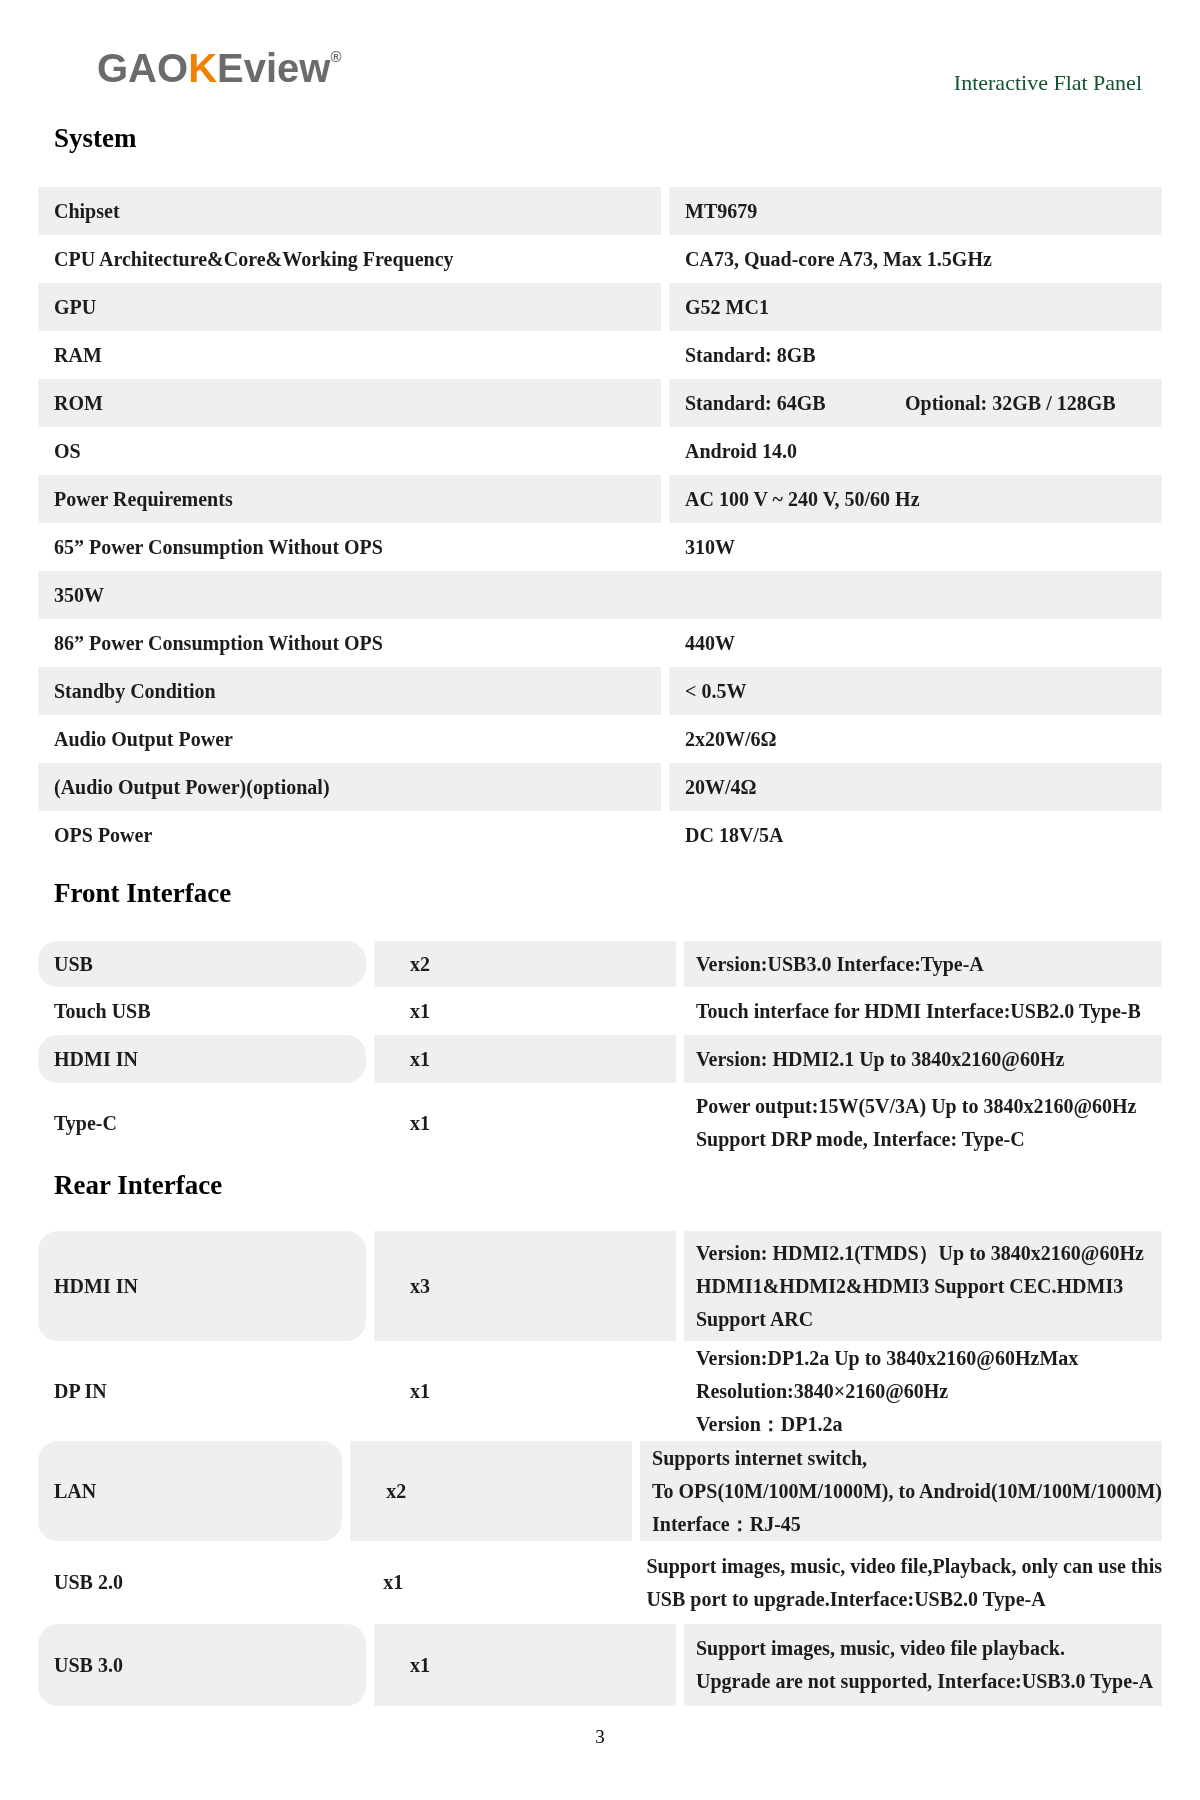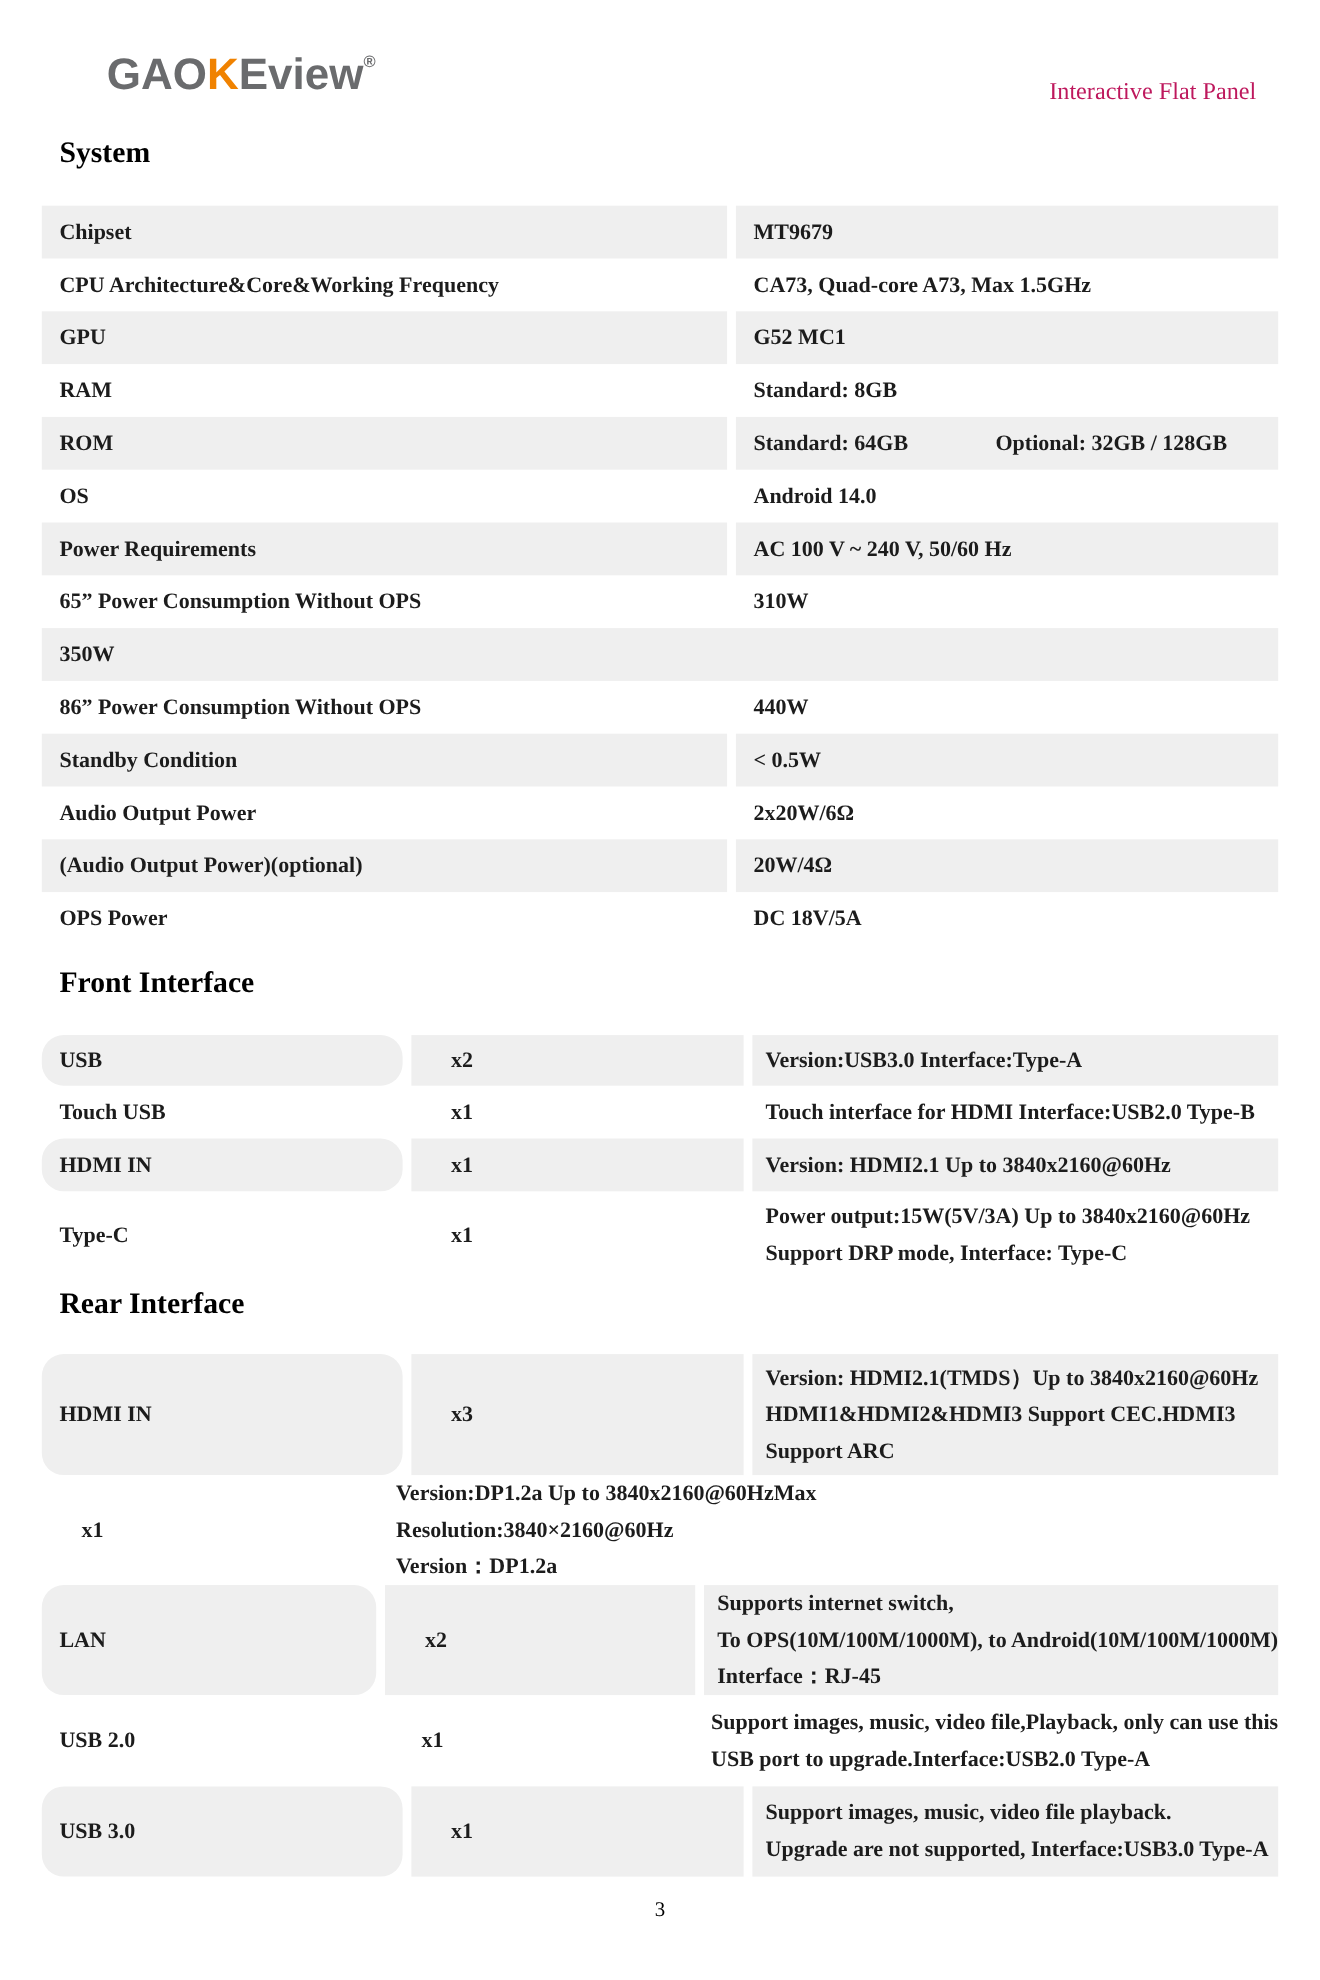--- a/index.html
+++ b/index.html
@@ -17,21 +17,21 @@
     font-family:"Liberation Sans", sans-serif;
     font-weight:bold;font-size:40px;line-height:1;
     color:var(--logo-gray,#6a6b6d);
     letter-spacing:0px;
   }
   .logo .lk{color:var(--logo-orange,#f08200);}
   .logo .reg{font-size:15px;vertical-align:20px;font-weight:bold;}
   
   .doc-title{
     position:absolute;right:58px;top:70px;
-    font-size:22px;font-weight:normal;color:#be185d;
+    font-size:22px;font-weight:normal;color:#14532d;
   }
   
   .sec-title{
     position:absolute;left:54px;
     margin:0;
     font-size:27px;font-weight:bold;color:#000;
     line-height:1.15;
   }
   
   .tbl{
@@ -179,20 +179,21 @@
     <div class="row g" style="height:110px">
       <div class="c f1">HDMI IN</div>
       <div class="c f2">x3</div>
       <div class="c f3">
         <div class="ln">Version: HDMI2.1(TMDS）Up to 3840x2160@60Hz</div>
         <div class="ln">HDMI1&amp;HDMI2&amp;HDMI3 Support CEC.HDMI3</div>
         <div class="ln">Support ARC</div>
       </div>
     </div>
     <div class="row" style="height:100px">
+      <div class="c f1">DP IN</div>
       <div class="c f2">x1</div>
       <div class="c f3">
         <div class="ln">Version:DP1.2a Up to 3840x2160@60HzMax</div>
         <div class="ln">Resolution:3840×2160@60Hz</div>
         <div class="ln">Version：DP1.2a</div>
       </div>
     </div>
     <div class="row g" style="height:100px">
       <div class="c f1">LAN</div>
       <div class="c f2">x2</div>

